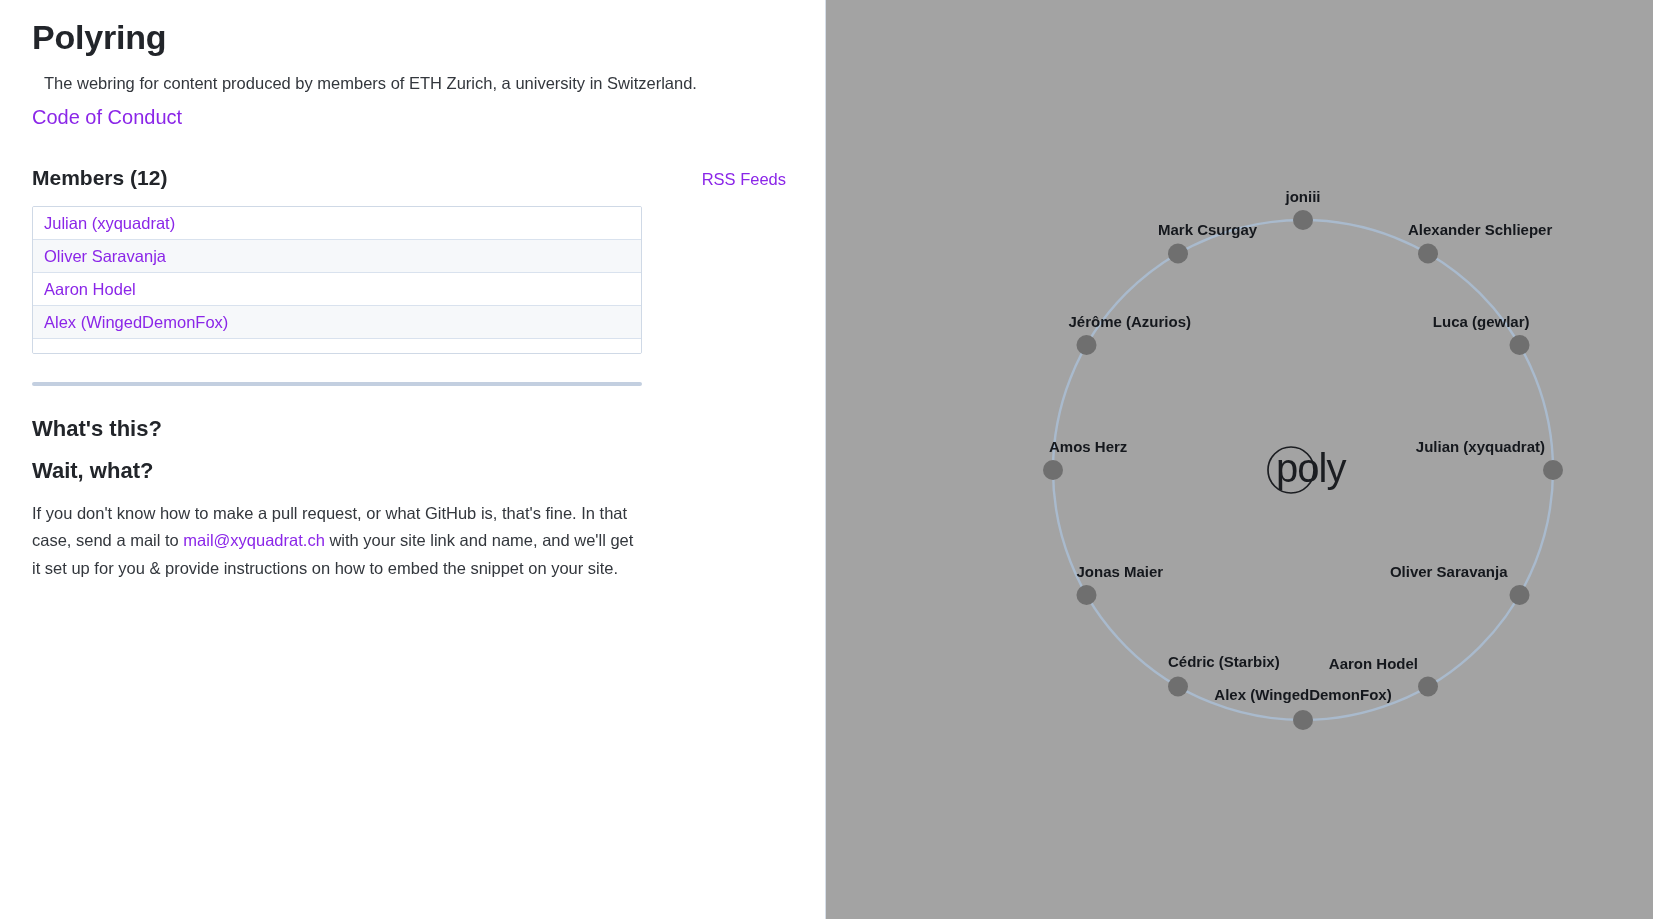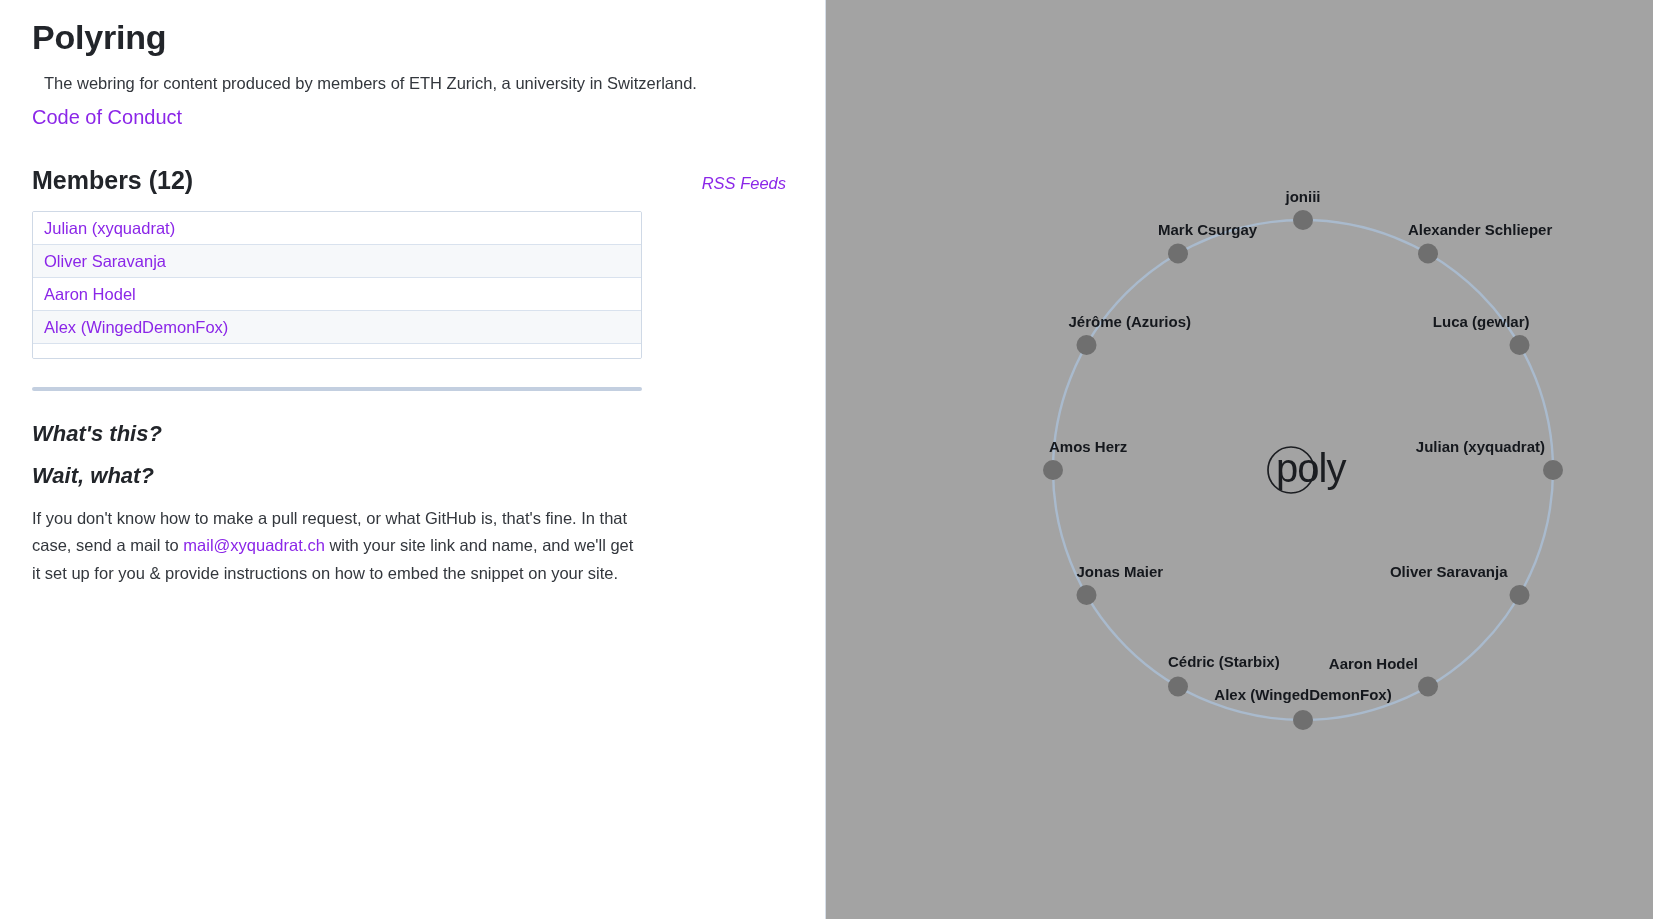--- a/index.html
+++ b/index.html
@@ -53,30 +53,29 @@
   }
 
   .members-head {
     display: flex;
     align-items: baseline;
     justify-content: space-between;
     margin-bottom: 16px;
     padding-right: 7px;
   }
   .members-title {
-    font-size: 25px;
+    font-size: 21px;
     font-weight: bold;
     color: #22252a;
   }
   .rss-link {
     font-size: 16.5px;
     color: #8b26e8;
     text-decoration: none;
     cursor: pointer;
-    font-style: italic;
   }
 
   .member-list {
     width: 610px;
     height: 148px;
     border: 1px solid #cfd9e6;
     border-radius: 2px;
     overflow-y: scroll;
     overflow-x: hidden;
     background: #ffffff;
@@ -106,21 +105,20 @@
     border: 0;
     border-radius: 2px;
     margin: 0 0 30px 0;
   }
 
   .section-h2 {
     font-size: 22px;
     font-weight: bold;
     color: #22252a;
     margin: 0 0 16px 0;
-    font-style: italic;
   }
   .section-p {
     font-size: 16.5px;
     color: #33373d;
     line-height: 1.68;
     margin: 0 0 34px 0;
     width: 612px;
   }
 
   

